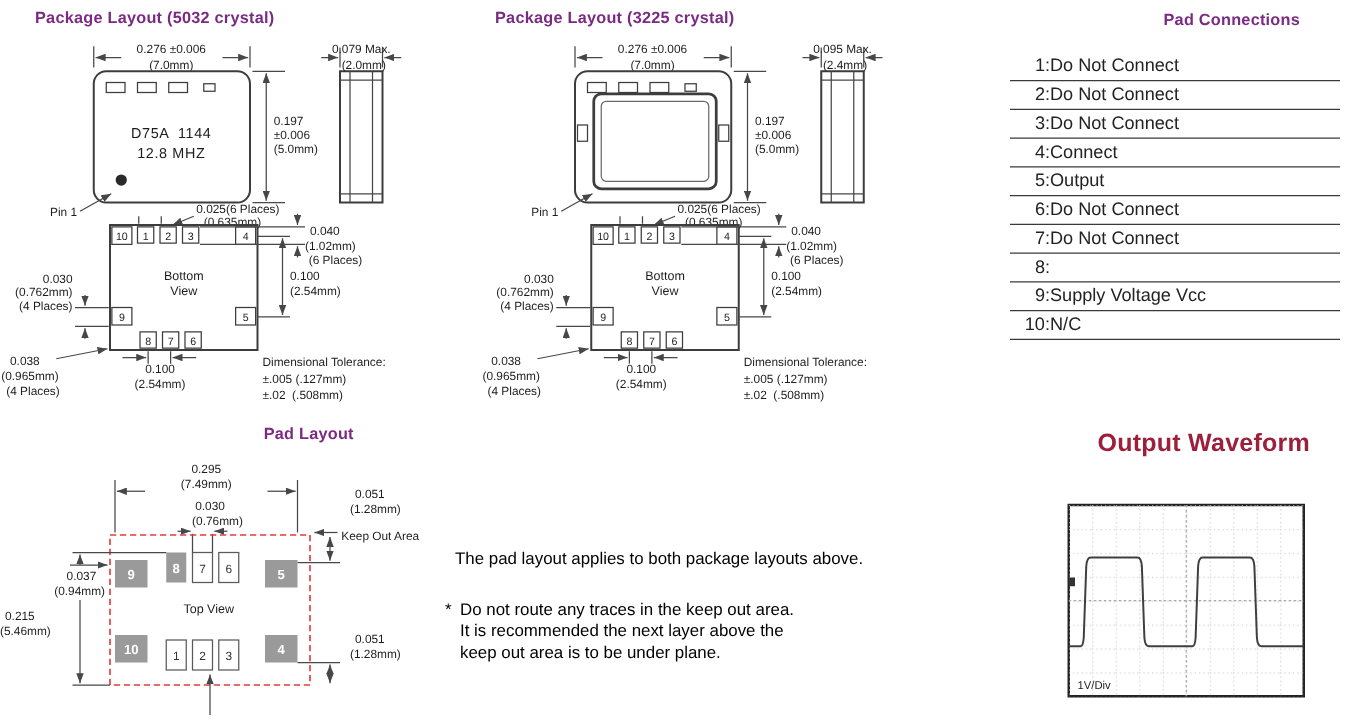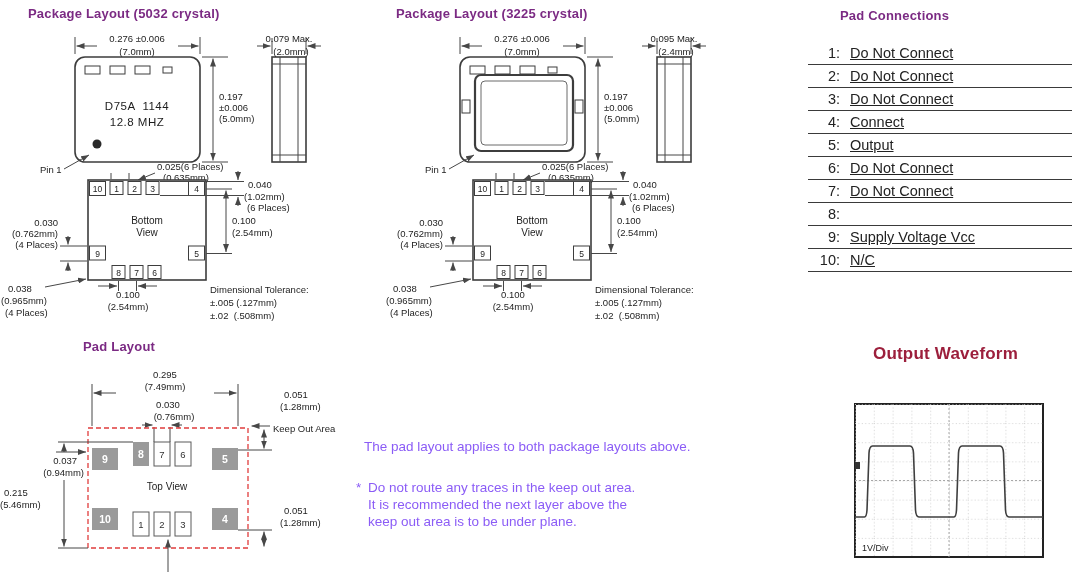--- a/index.html
+++ b/index.html
@@ -27,44 +27,44 @@
   .pl-num-d { font-size:9.5px; fill:#333; }
   .centerline { stroke:#a8a8a8; stroke-width:1; stroke-dasharray:2 2; }
   .trace { fill:none; stroke:#3f3f3f; stroke-width:1.6; }
   .scope-label { font-size:9px; }
 
   
   .pc-list { width:264px; }
   .pc-row { display:flex; height:23px; align-items:flex-end; padding-bottom:3px;
             border-bottom:1px solid #3a3a3a; font-size:14.5px; color:#222; }
   .pc-num { width:32px; text-align:right; }
-  .pc-label { margin-left:10px; white-space:nowrap;text-decoration:underline; }
+  .pc-label { white-space:nowrap; }
 
   
-  .notes { font-size:13.5px; color:#8b5cf6; line-height:17px; }
+  .notes { font-size:13.5px; color:#000000; line-height:17px; }
   .note-line1 { margin-left:8px; }
   .note-star { display:flex; margin-top:24px; }
   .note-star .star { width:12px; }
 </style>
 </head>
 <body>
 
 <svg width="0" height="0" style="position:absolute">
   <defs>
     <marker id="arr" viewBox="0 0 8 6" markerWidth="8" markerHeight="6" refX="8" refY="3" orient="auto-start-reverse" markerUnits="userSpaceOnUse">
       <path d="M0,0 L8,3 L0,6 z" fill="#474747"></path>
     </marker>
   </defs>
 </svg>
 
 <div class="abs heading" style="left:28px;top:6px">Package Layout (5032 crystal)</div>
 <div class="abs heading" style="left:396px;top:6px">Package Layout (3225 crystal)</div>
-<div class="abs heading" style="left:840px;top:8px;width:200px;text-align:left">Pad Connections</div>
-<div class="abs heading" style="left:83px;top:339px;width:200px;text-align:left">Pad Layout</div>
-<div class="abs heading red" style="left:843px;top:344px;width:205px;text-align:center;font-size:17px">Output Waveform</div>
+<div class="abs heading" style="left:840px;top:8px;width:200px;text-align:right">Pad Connections</div>
+<div class="abs heading" style="left:83px;top:339px;width:200px;text-align:right">Pad Layout</div>
+<div class="abs heading red" style="left:843px;top:344px;width:205px;text-align:right;font-size:20px">Output Waveform</div>
 
 <svg class="abs" style="left:0px;top:30px" width="370" height="300" viewBox="0 0 370 300">
   <g>
     <line x1="75" y1="24" x2="75" y2="7"></line>
     <line x1="200" y1="24" x2="200" y2="7"></line>
     <line x1="97" y1="16" x2="76.5" y2="16" marker-end="url(#arr)"></line>
     <line x1="178" y1="16" x2="198.5" y2="16" marker-end="url(#arr)"></line>
     <text x="137" y="12" class="dim" text-anchor="middle">0.276 ±0.006</text>
     <text x="137" y="25" class="dim" text-anchor="middle">(7.0mm)</text>
   </g>

